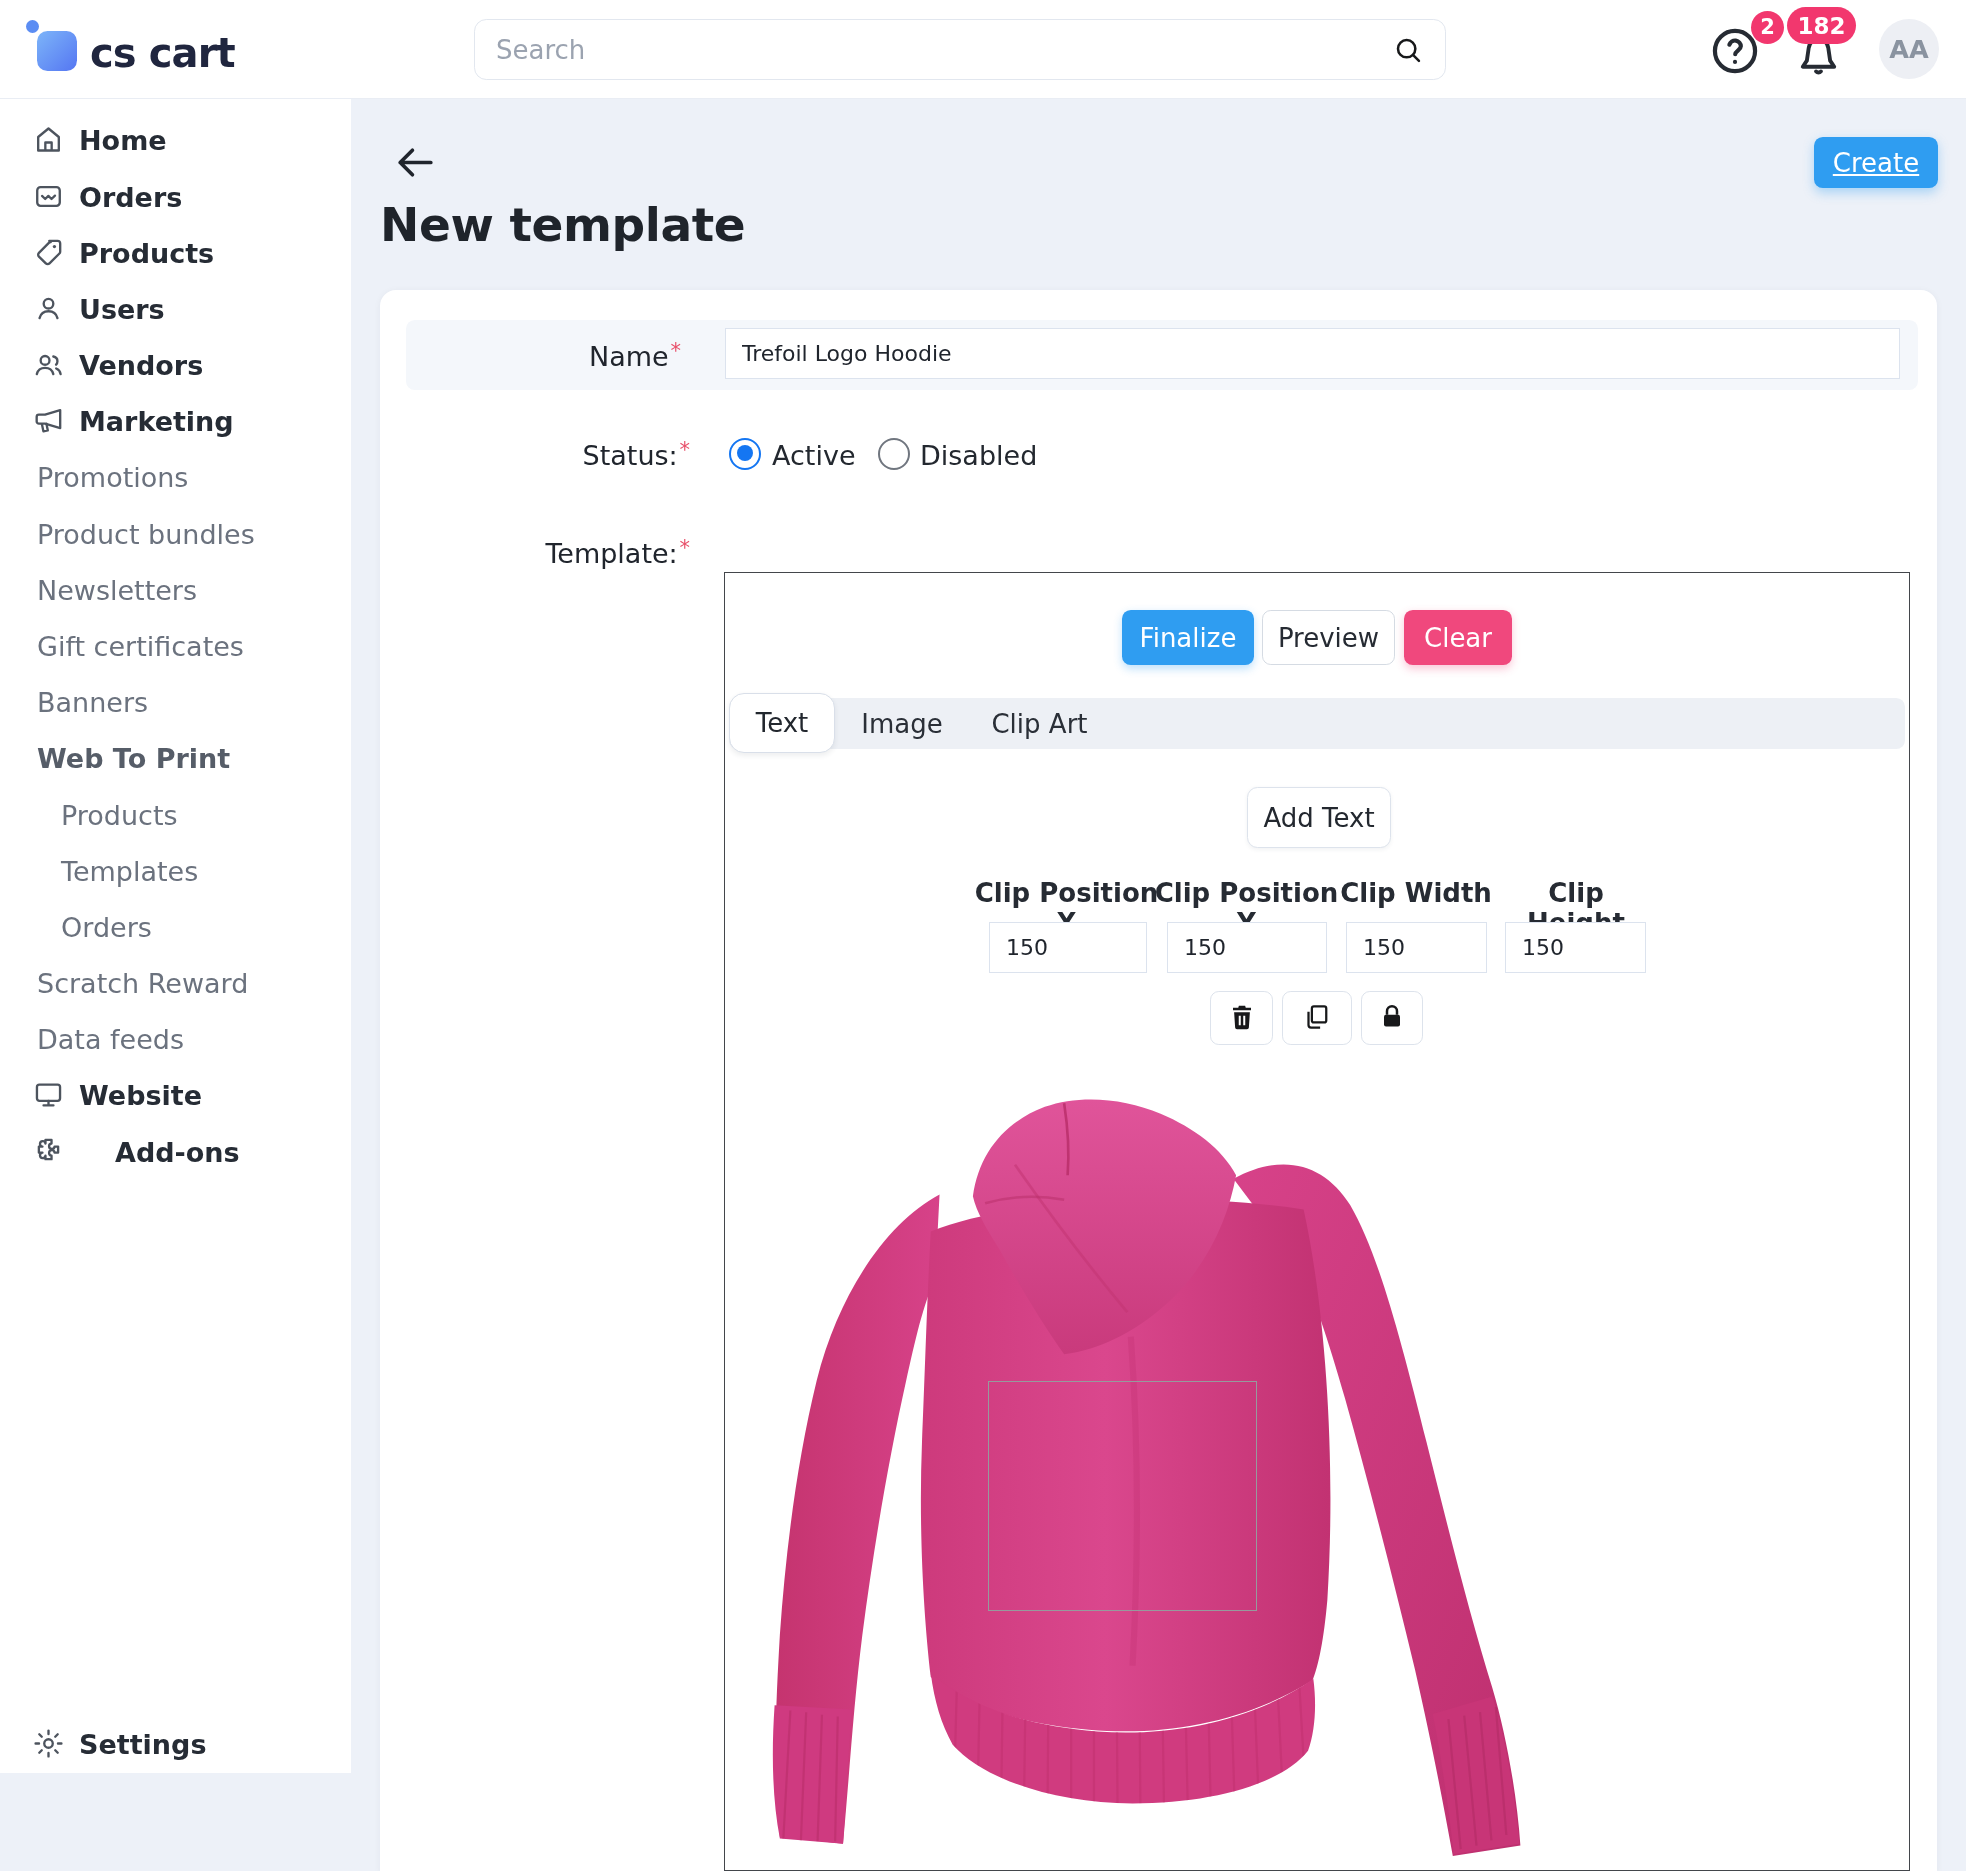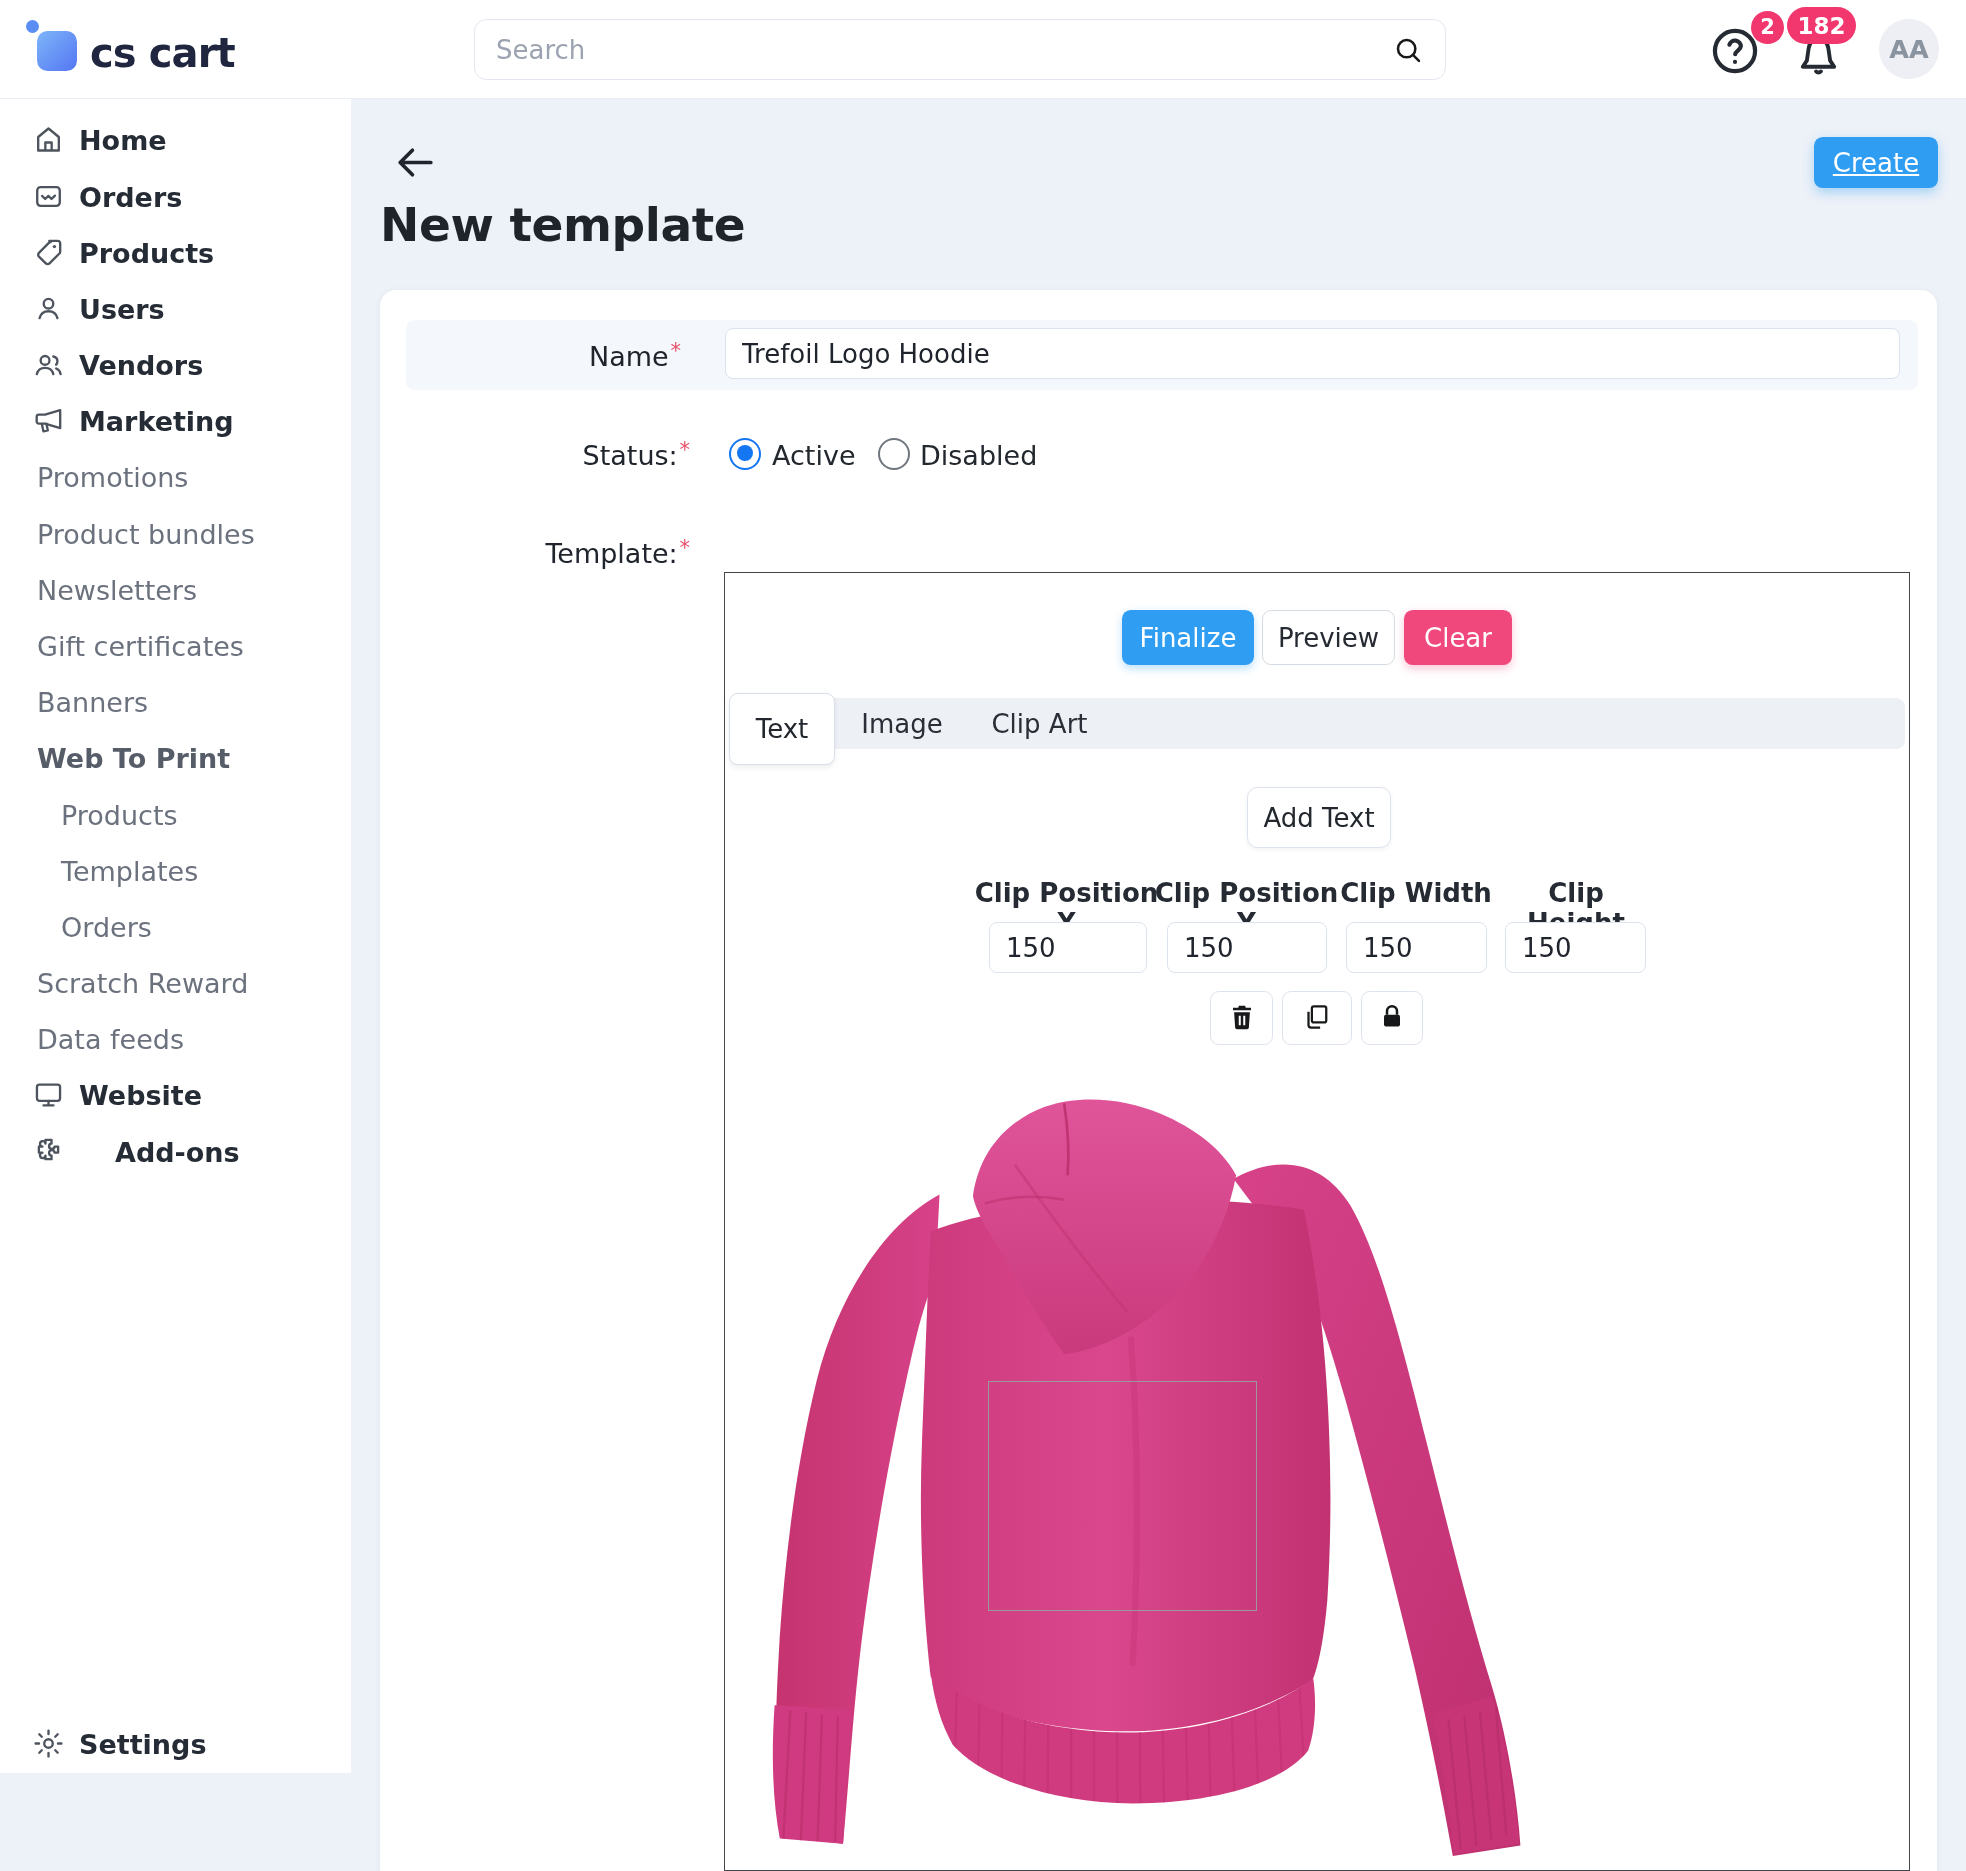--- a/index.html
+++ b/index.html
@@ -48,43 +48,43 @@
                 color:#fff; font-size:26px; font-family:inherit; cursor:pointer; z-index:3;
                 display:flex; align-items:center; justify-content:center; box-shadow:0 4.4px 10.5px rgba(47,157,241,.35);text-decoration:underline; }
 
   
   .card { left:380px; top:290px; width:1557px; height:1582px; background:#fff; border-radius:16px 16px 0 0;
           box-shadow:0 1.8px 7px rgba(30,40,60,.05); z-index:2; }
   .name-band { left:406px; top:320px; width:1512px; height:70px; background:#f4f7fb; border-radius:8.8px; z-index:3; }
   .form-label { font-size:27px; color:#20252d; text-align:right; z-index:4; }
   .req { color:#e8506a; font-size:21px; vertical-align:top; line-height:1; margin-left:1.8px; }
   .lbl-name { left:492px; top:341px; width:189px; }
-  .txt { border:1.8px solid #dce3ee; border-radius:8px; font-size:26px; color:#20252d; font-family:inherit;
+  .txt { border:1.8px solid #dce3ee; border-radius:0; font-size:22px; color:#20252d; font-family:inherit;
          padding:0 16px; outline:none; background:#fff; z-index:4; }
   .name-input { left:725px; top:328px; width:1175px; height:51px; }
   .lbl-status { left:492px; top:440px; width:198px; }
   .radio { width:32px; height:32px; border-radius:50%; background:#fff; z-index:4; cursor:pointer; }
   .radio.checked { border:2.6px solid #1476f2; }
   .radio.checked::after { content:""; display:block; width:16px; height:16px; border-radius:50%;
                           background:#1476f2; margin:5.3px auto; }
   .radio.un { border:2.6px solid #70767f; }
   .radio-label { font-size:27px; color:#23282f; z-index:4; }
   .lbl-template { left:492px; top:538px; width:198px; }
 
   
   .tpl-box { left:724px; top:572px; width:1186px; height:1299px; border:1.8px solid #43464b; background:#fff; z-index:3; }
   .ed-btn { height:55px; border:none; border-radius:8.8px; font-size:26px; font-family:inherit; cursor:pointer; z-index:4;
             display:flex; align-items:center; justify-content:center; }
   .btn-finalize { left:1122px; top:610px; width:132px; background:#2f9df1; color:#fff; box-shadow:0 3.5px 8.8px rgba(47,157,241,.3); }
   .btn-preview { left:1262px; top:610px; width:133px; background:#fff; color:#262b33; border:1.8px solid #d5dbe3; }
   .btn-clear { left:1404px; top:610px; width:108px; background:#f0487d; color:#fff; box-shadow:0 3.5px 8.8px rgba(240,72,125,.3); }
   .tabbar { left:729px; top:698px; width:1176px; height:51px; background:#edf0f5; border-radius:8.8px; z-index:4; }
   .tab { z-index:5; display:flex; align-items:center; justify-content:center; font-size:26px; color:#2a2f37; cursor:pointer; }
-  .tab-active { left:729px; top:693px; width:106px; height:72px; background:#fff; border:0.9px solid #d9dfe9;
-                border-radius:9px; color:#22272e; box-shadow:0 2.6px 5.3px rgba(40,50,70,.08); }
+  .tab-active { left:729px; top:693px; width:106px; height:60px; background:#fff; border:0.9px solid #d9dfe9;
+                border-radius:15px; color:#22272e; box-shadow:0 2.6px 5.3px rgba(40,50,70,.08); }
   .tab-image { left:836px; top:698px; width:132px; height:51px; }
   .tab-clipart { left:967px; top:698px; width:145px; height:51px; }
   .add-text { left:1247px; top:787px; width:144px; height:61px; background:#fff; border:1.8px solid #dde3ec;
               border-radius:10.5px; font-size:26px; color:#23282f; font-family:inherit; cursor:pointer; z-index:4;
               display:flex; align-items:center; justify-content:center; box-shadow:0 1.8px 4.4px rgba(40,50,70,.06); }
   .clip-lbl { position:absolute; top:878px; height:35px; font-size:26px; font-weight:600; color:#262b33;
               text-align:center; z-index:4; }
   .clip-input { position:absolute; top:922px; height:51px; }
   .toolbtn { position:absolute; top:991px; height:54px; background:#fff; border:1.8px solid #dde3ec; border-radius:8.8px;
              cursor:pointer; z-index:4; display:flex; align-items:center; justify-content:center; color:#17181a; }

